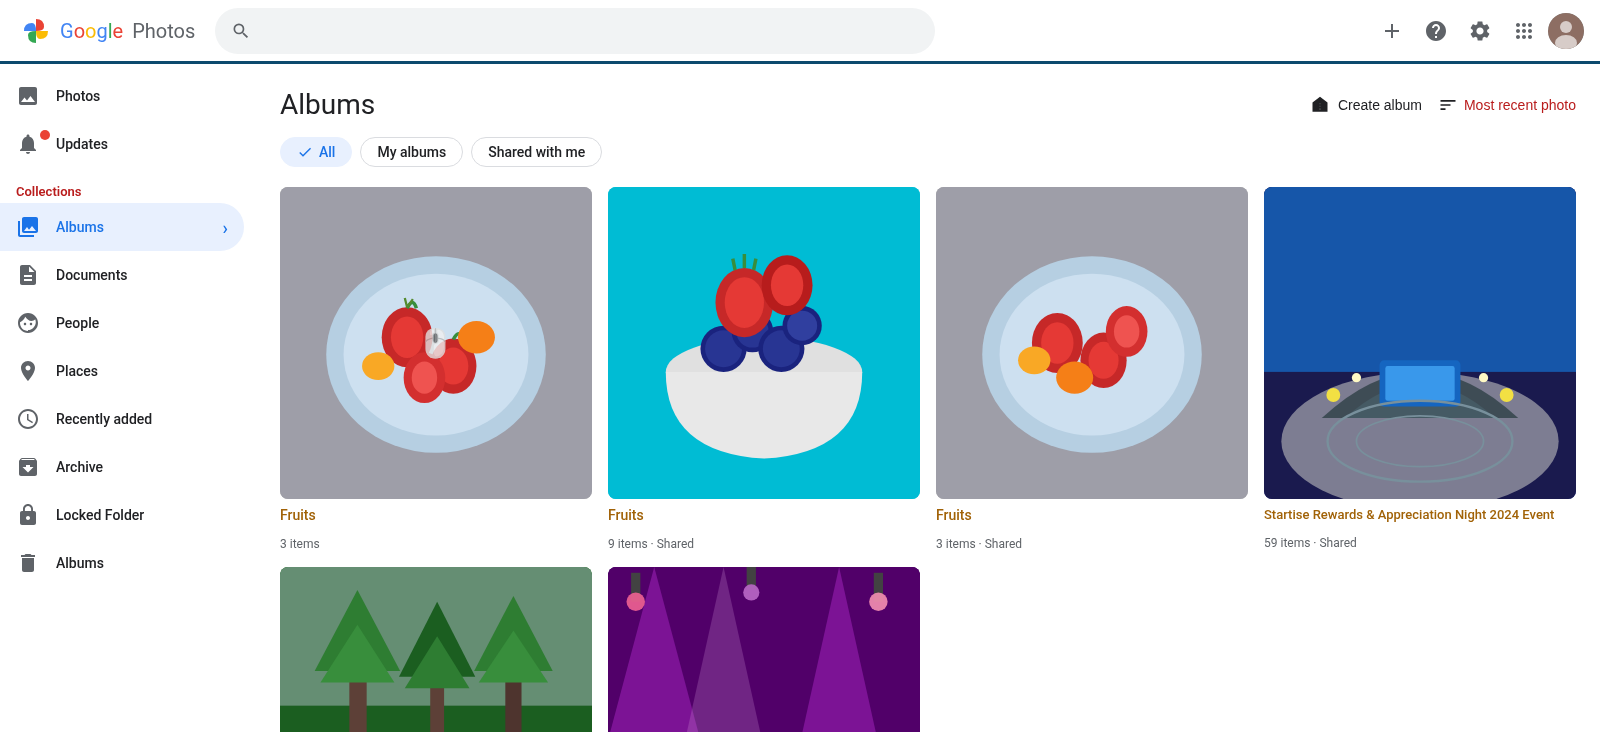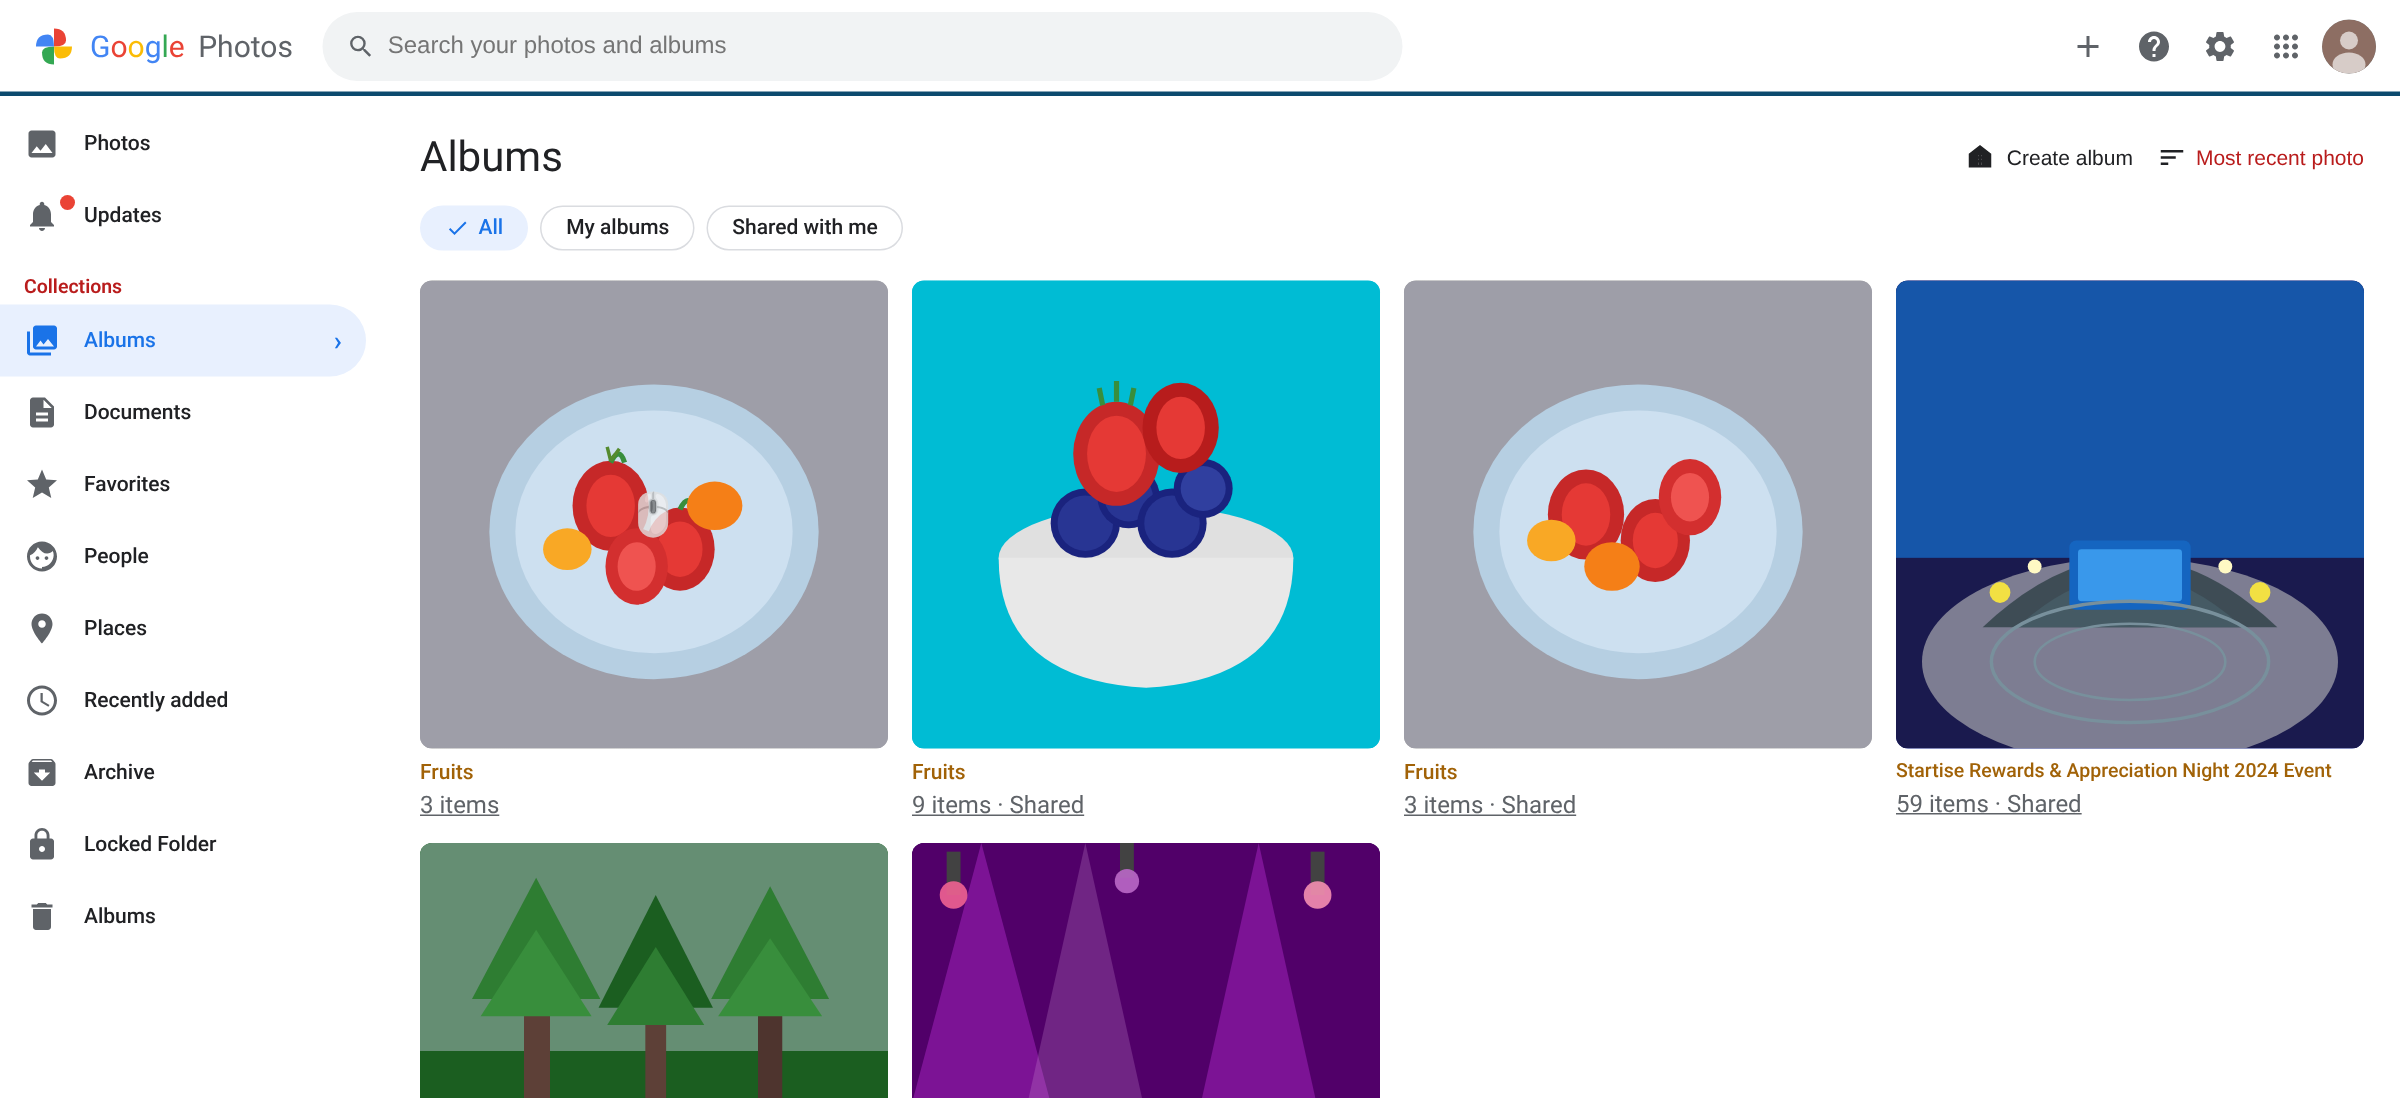--- a/index.html
+++ b/index.html
@@ -99,21 +99,21 @@
       background: linear-gradient(135deg, #9e9e9e 0%, #bdbdbd 100%);
       position: relative;
     }
     .thumb-fruits2 { background: linear-gradient(135deg, #00bcd4 0%, #26c6da 100%); }
     .thumb-fruits3 { background: linear-gradient(135deg, #9e9e9e 0%, #bdbdbd 100%); }
     .thumb-event { background: linear-gradient(135deg, #1a237e 0%, #283593 50%, #303f9f 100%); }
     .thumb-trees { background: linear-gradient(135deg, #2e7d32 0%, #388e3c 100%); }
     .thumb-purple { background: linear-gradient(135deg, #6a1b9a 0%, #8e24aa 100%); }
 
     .album-name { font-size: 14px; font-weight: 500; color: #a16207; margin-top: 8px; }
-    .album-meta { font-size: 16px; color: #5f6368; margin-top: 4px; text-decoration: underline; }
+    .album-meta { font-size: 12px; color: #5f6368; margin-top: 14px; }
 
     
     .content::-webkit-scrollbar { width: 8px; }
     .content::-webkit-scrollbar-thumb { background: #dadce0; border-radius: 4px; }
 
     
     .svg-icon { width: 24px; height: 24px; flex-shrink: 0; }
   </style>
 </head>
 <body>
@@ -131,21 +131,20 @@
     <span style="font-size:20px; color:#5f6368; font-weight:400;">
       <span style="color:#4285f4;">G</span><span style="color:#ea4335;">o</span><span style="color:#fbbc05;">o</span><span style="color:#4285f4;">g</span><span style="color:#34a853;">l</span><span style="color:#ea4335;">e</span>
       <span style="color:#5f6368; margin-left:4px;">Photos</span>
     </span>
   </div>
 
   <div class="search-bar">
     <svg width="20" height="20" viewBox="0 0 24 24" fill="#5f6368">
       <path d="M15.5 14h-.79l-.28-.27A6.471 6.471 0 0 0 16 9.5 6.5 6.5 0 1 0 9.5 16c1.61 0 3.09-.59 4.23-1.57l.27.28v.79l5 4.99L20.49 19l-4.99-5zm-6 0C7.01 14 5 11.99 5 9.5S7.01 5 9.5 5 14 7.01 14 9.5 11.99 14 9.5 14z"></path>
     </svg>
-    <input type="text" placeholder="Search your photos and albums" style="">
   </div>
 
   <div class="topbar-icons">
     <button class="icon-btn">
       <svg width="24" height="24" viewBox="0 0 24 24" fill="#5f6368">
           <path d="M19 13h-6v6h-2v-6H5v-2h6V5h2v6h6v2z"></path>
         </svg>
     </button>
     <button class="icon-btn">
       <svg width="24" height="24" viewBox="0 0 24 24" fill="#5f6368">
@@ -201,26 +200,20 @@
       <span style="margin-left:auto; font-size:18px; color:#1a73e8;">›</span>
     </div>
 
     <div class="sidebar-item">
       <svg class="svg-icon" viewBox="0 0 24 24" fill="#5f6368">
         <path d="M14 2H6c-1.1 0-1.99.9-1.99 2L4 20c0 1.1.89 2 1.99 2H18c1.1 0 2-.9 2-2V8l-6-6zm2 16H8v-2h8v2zm0-4H8v-2h8v2zm-3-5V3.5L18.5 9H13z"></path>
       </svg>
       <span class="sidebar-label">Documents</span>
     </div>
 
-    <div class="sidebar-item">
-      <svg class="svg-icon" viewBox="0 0 24 24" fill="#5f6368">
-        <path d="M12 17.27L18.18 21l-1.64-7.03L22 9.24l-7.19-.61L12 2 9.19 8.63 2 9.24l5.46 4.73L5.82 21z"></path>
-      </svg>
-      <span class="sidebar-label">Favorites</span>
-    </div>
 
     <div class="sidebar-item">
       <svg class="svg-icon" viewBox="0 0 24 24" fill="#5f6368">
         <path d="M9 11.75c-.69 0-1.25.56-1.25 1.25s.56 1.25 1.25 1.25 1.25-.56 1.25-1.25-.56-1.25-1.25-1.25zm6 0c-.69 0-1.25.56-1.25 1.25s.56 1.25 1.25 1.25 1.25-.56 1.25-1.25-.56-1.25-1.25-1.25zM12 2C6.48 2 2 6.48 2 12s4.48 10 10 10 10-4.48 10-10S17.52 2 12 2zm0 18c-4.41 0-8-3.59-8-8 0-.29.02-.58.05-.86 2.36-1.05 4.23-2.98 5.21-5.37C11.07 8.33 13.05 10 15.42 10c1.52 0 2.86-.64 3.79-1.67.36.89.57 1.86.57 2.87-.12 4.3-3.63 7.8-7.78 7.8z"></path>
       </svg>
       <span class="sidebar-label">People</span>
     </div>
 
     <div class="sidebar-item">
       <svg class="svg-icon" viewBox="0 0 24 24" fill="#5f6368">

